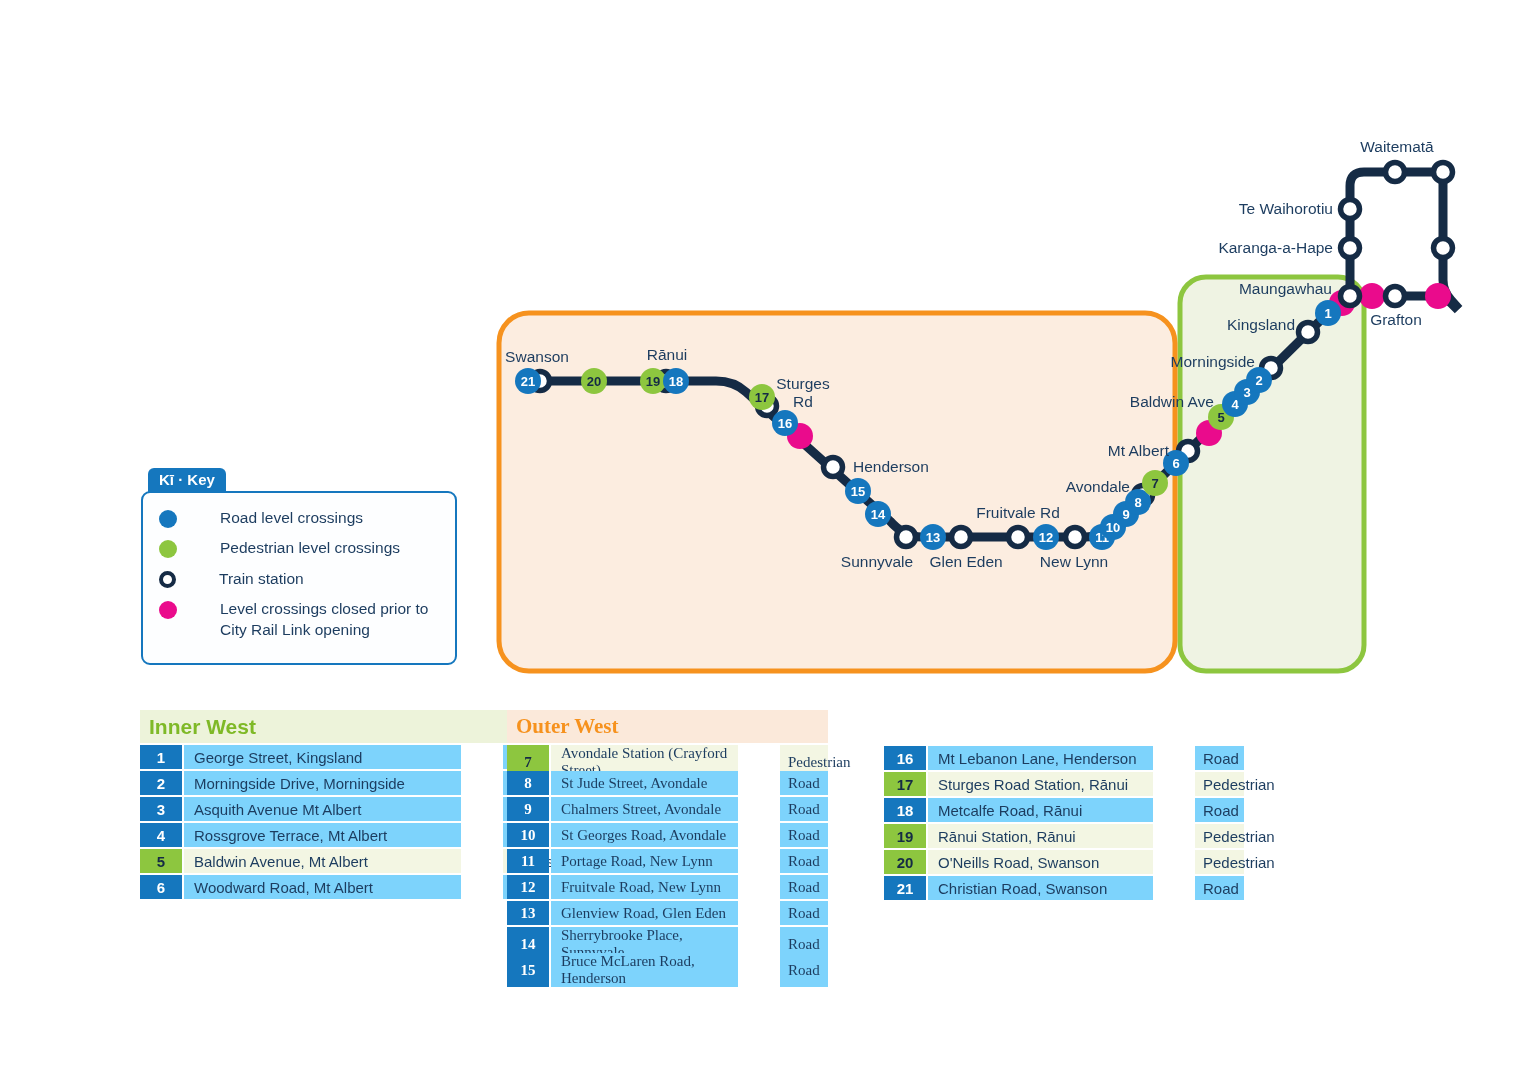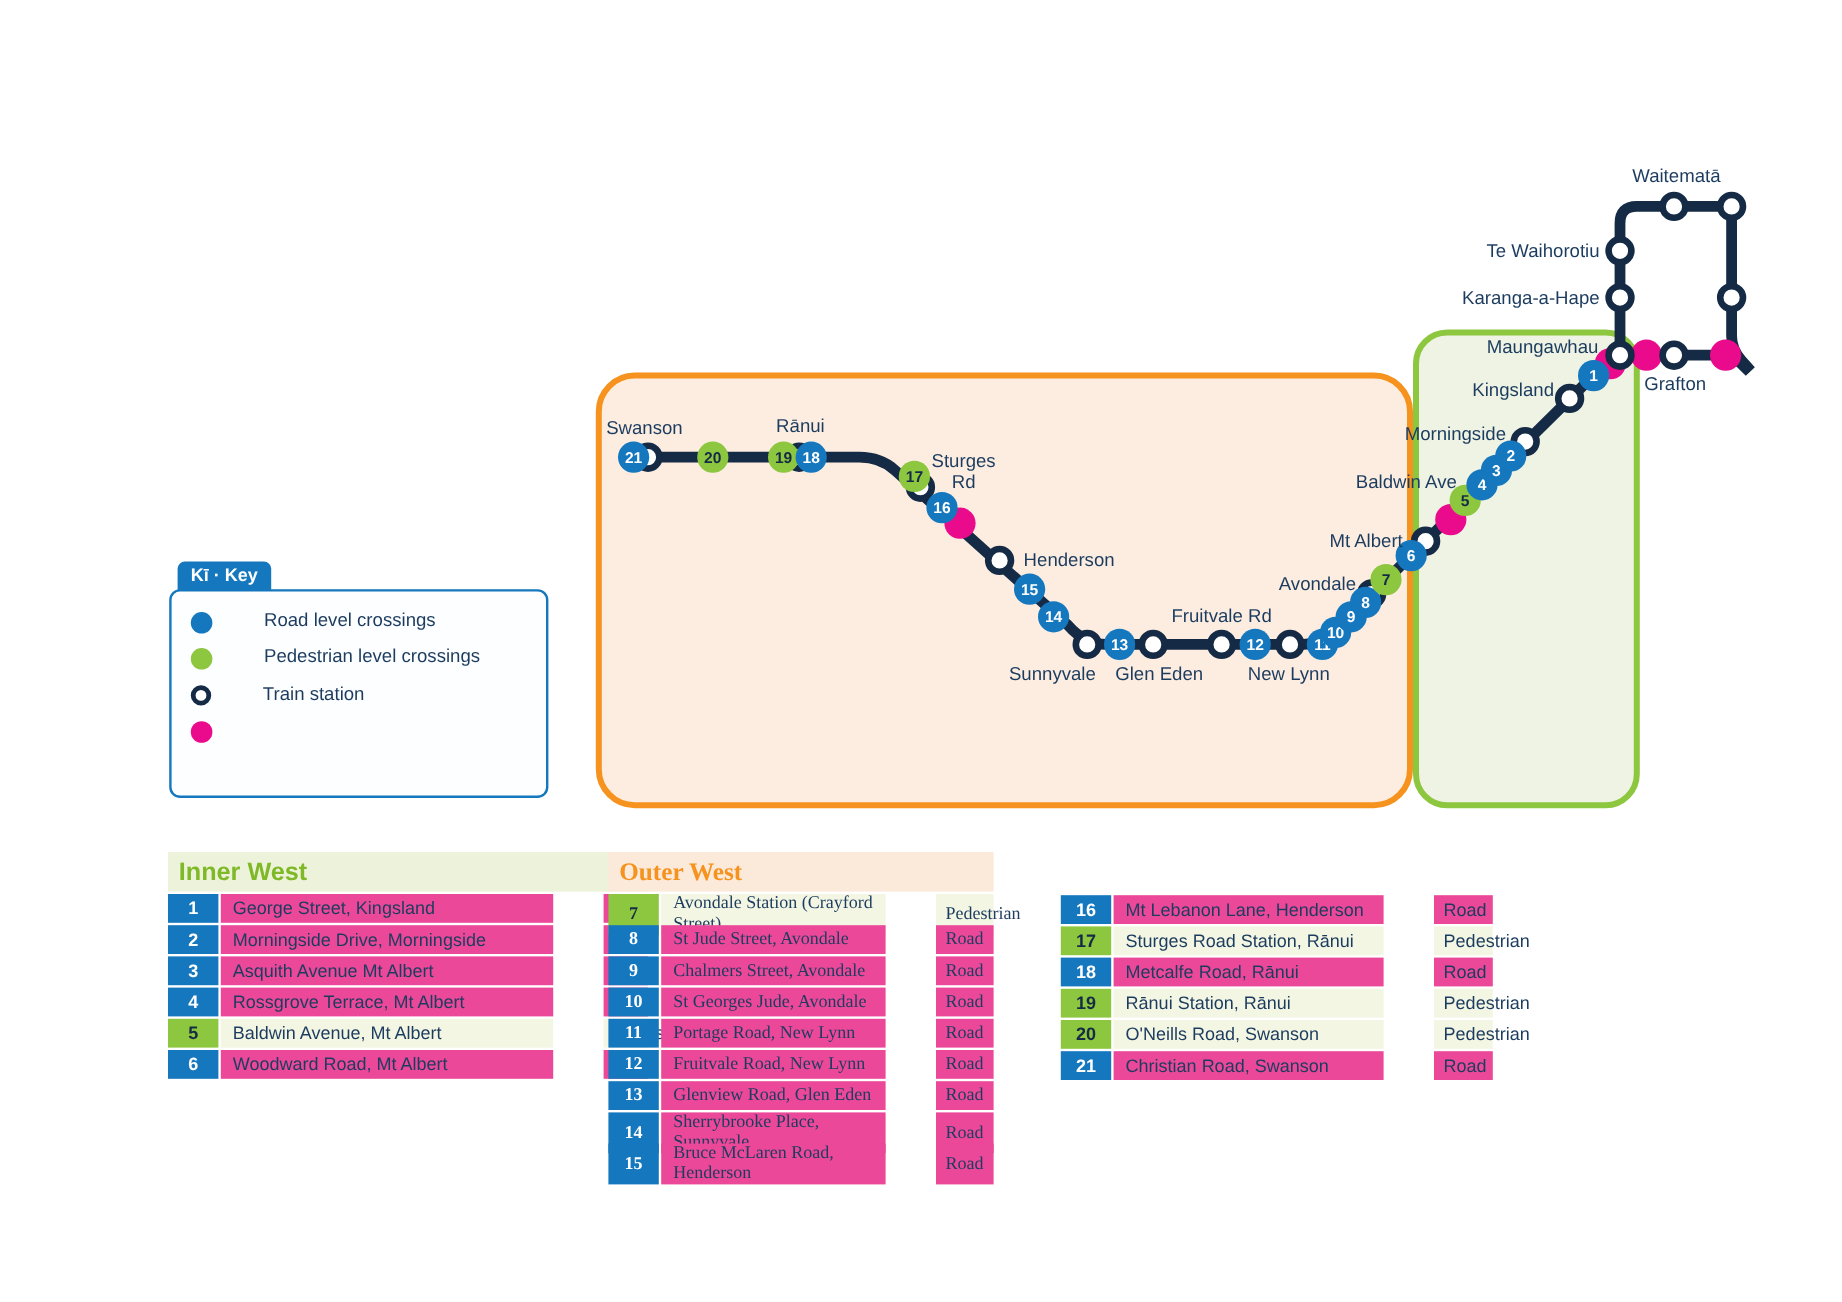--- a/index.html
+++ b/index.html
@@ -37,21 +37,21 @@
   .thead-orange{background:#fbe9da;color:#f6921e;}
   .trow{display:grid;gap:2px;height:24px;margin-bottom:2px;}
   .t-inner .trow{grid-template-columns:42px 1fr 77px;}
   .t-outer .trow{grid-template-columns:42px 1fr 88px;}
   .t-far  .trow{grid-template-columns:42px 1fr 89px;}
   .tnum{display:flex;align-items:center;justify-content:center;font-weight:bold;font-size:15px;}
   .tname,.ttype{display:flex;align-items:center;font-size:15px;color:#1c3c5f;}
   .tname{padding-left:10px;}
   .ttype{padding-left:8px;margin-left:40px;}
   .row-blue .tnum{background:#1577be;color:#fff;}
-  .row-blue .tname,.row-blue .ttype{background:#ec4899;}
+  .row-blue .tname,.row-blue .ttype{background:#7dd3fc;}
   .row-green .tnum{background:#8dc63f;color:#152b45;}
   .row-green .tname,.row-green .ttype{background:#f3f6e3;}
 </style>
 </head>
 <body>
 
 <div class="canvas">
 
   <svg width="1535" height="1085" viewBox="0 0 1535 1085">
 
@@ -217,20 +217,21 @@
       <div class="key-item">
         <div class="kdot kdot-green"></div>
         <div class="txt">Pedestrian level crossings</div>
       </div>
       <div class="key-item">
         <div class="kdot kdot-station"></div>
         <div class="txt">Train station</div>
       </div>
       <div class="key-item">
         <div class="kdot kdot-pink"></div>
+        <div class="txt">Level crossings closed prior to City Rail Link opening</div>
       </div>
     </div>
   </div>
 
   <div class="ctable t-inner">
     <div class="thead thead-green">Inner West</div>
     <div class="trow row-blue">
         <div class="tnum">1</div>
         <div class="tname">George Street, Kingsland</div>
         <div class="ttype">Road</div>
@@ -274,21 +275,21 @@
         <div class="tname">St Jude Street, Avondale</div>
         <div class="ttype">Road</div>
       </div>
     <div class="trow row-blue">
         <div class="tnum">9</div>
         <div class="tname">Chalmers Street, Avondale</div>
         <div class="ttype">Road</div>
       </div>
     <div class="trow row-blue">
         <div class="tnum">10</div>
-        <div class="tname">St Georges Jude, Avondale</div>
+        <div class="tname">St Georges Road, Avondale</div>
         <div class="ttype">Road</div>
       </div>
     <div class="trow row-blue">
         <div class="tnum">11</div>
         <div class="tname">Portage Road, New Lynn</div>
         <div class="ttype">Road</div>
       </div>
     <div class="trow row-blue">
         <div class="tnum">12</div>
         <div class="tname">Fruitvale Road, New Lynn</div>

